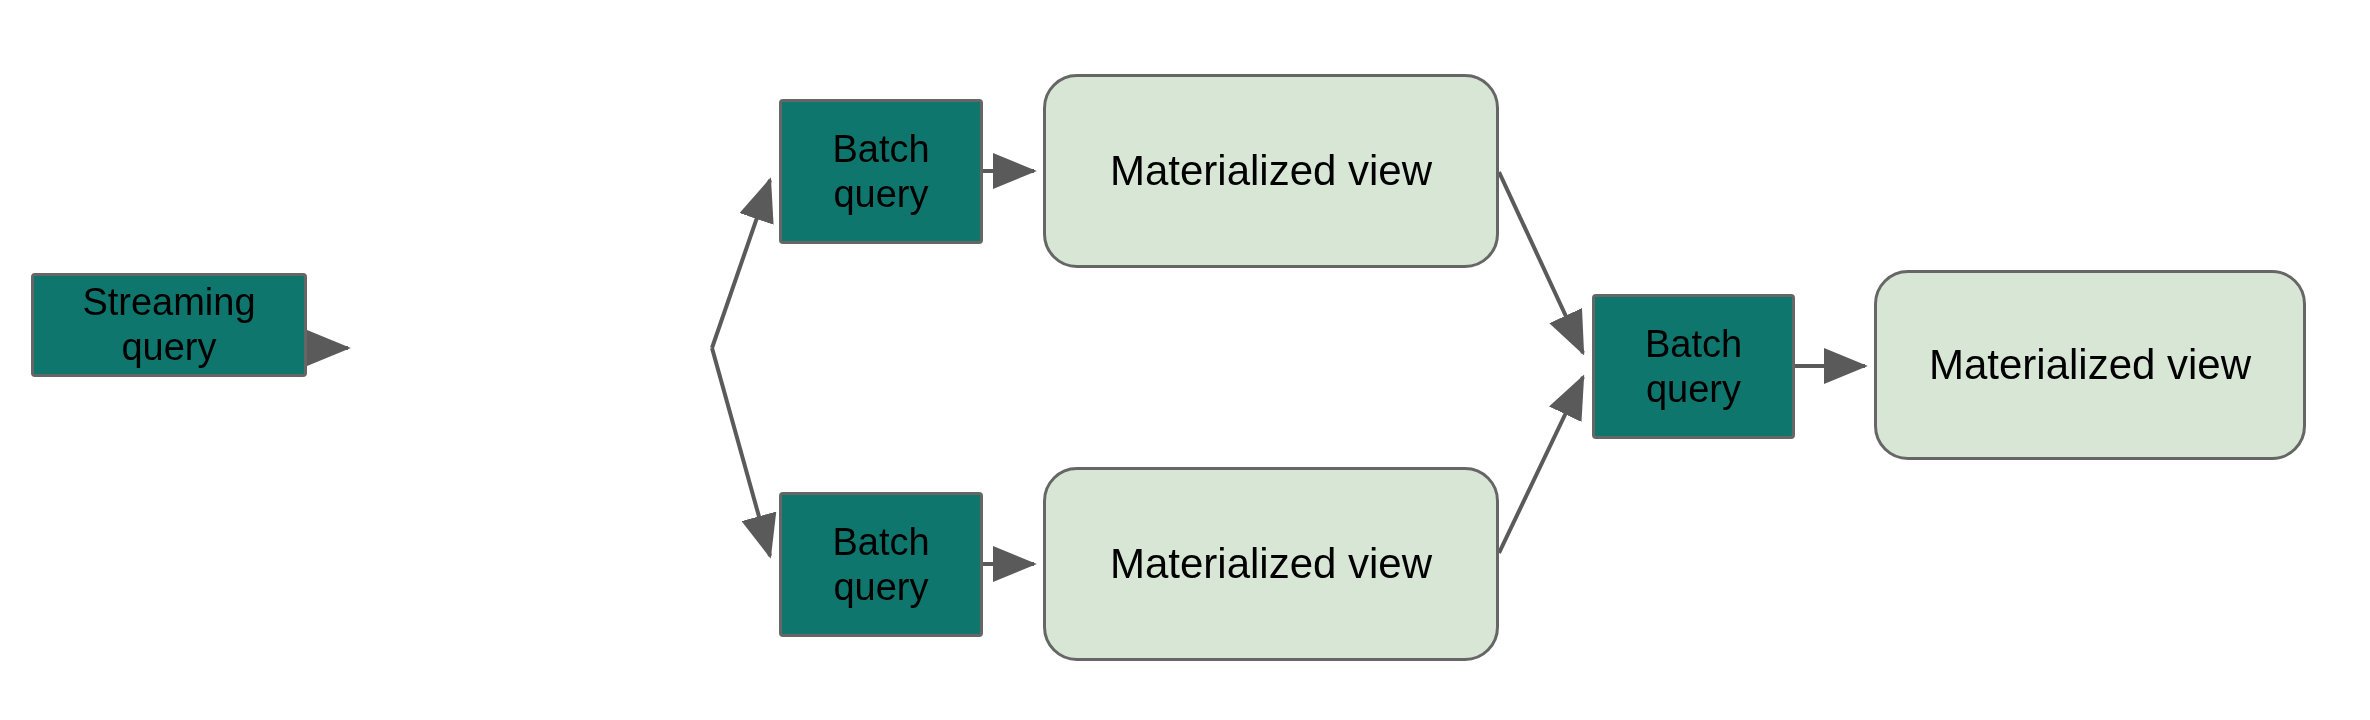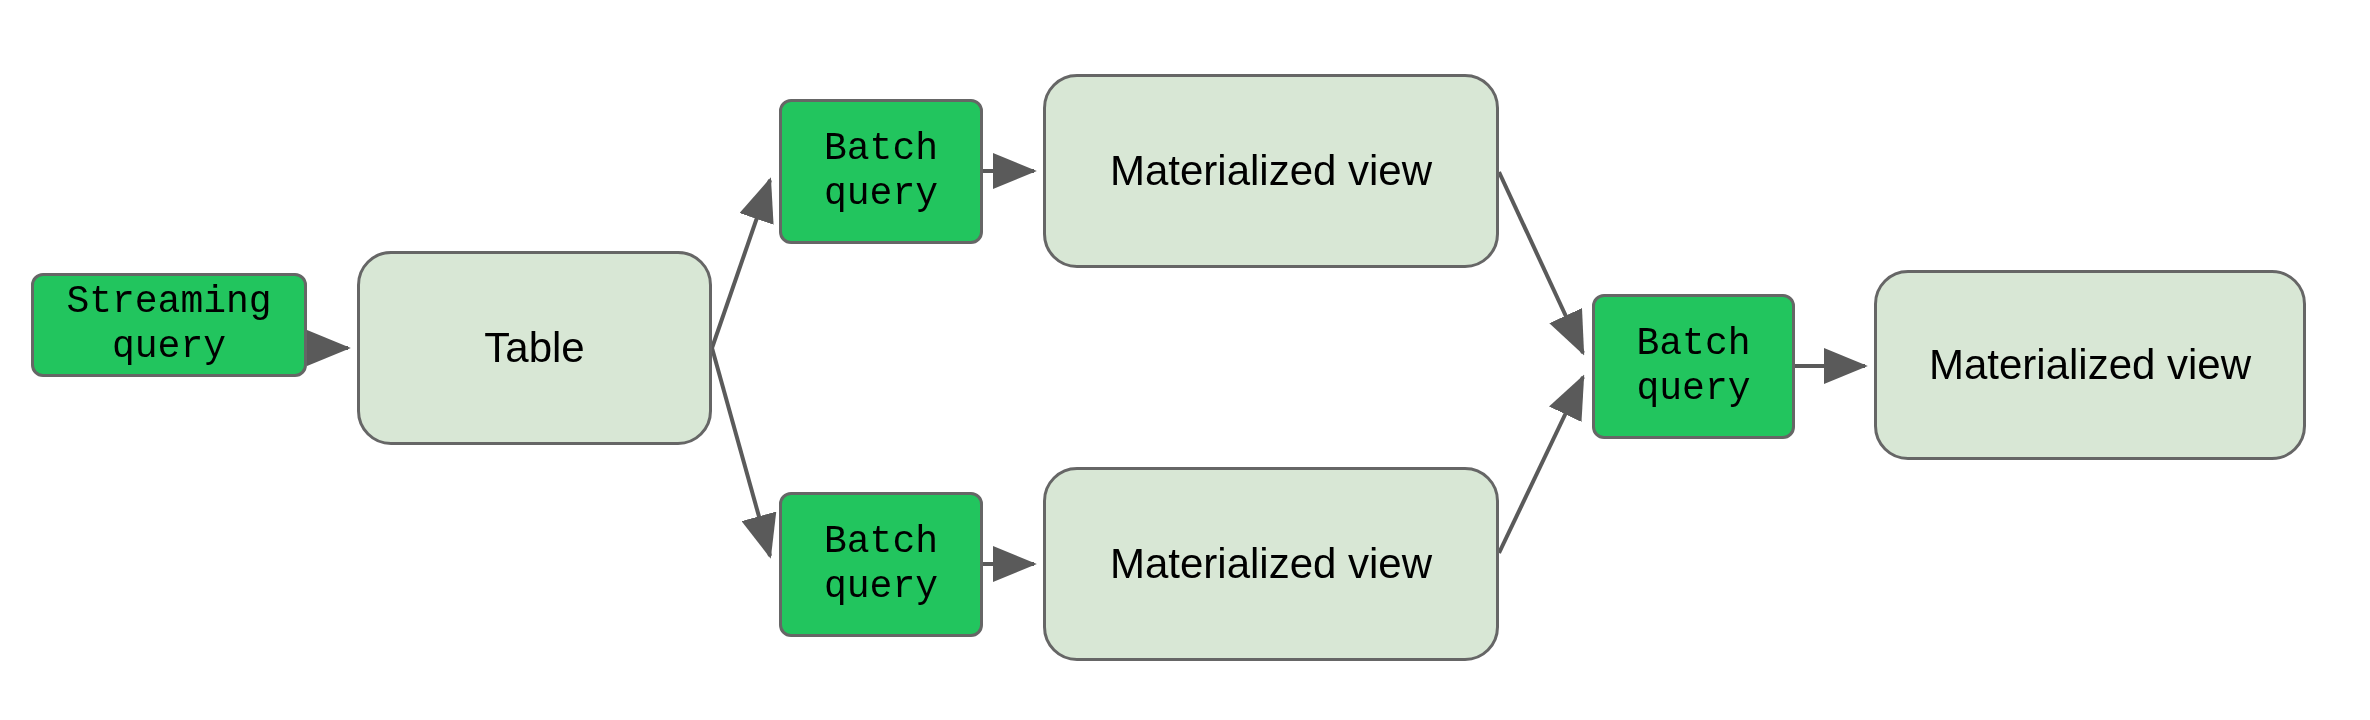--- a/index.html
+++ b/index.html
@@ -30,25 +30,24 @@
     display: flex;
     align-items: center;
     justify-content: center;
     text-align: center;
     color: #000000;
     line-height: 1.18;
     white-space: pre-line;
     z-index: 2;
   }
   .node-process {
-    background: #22c55e;
+    background: #0f766e;
     border: 3px solid #666666;
-    border-radius: 12px;
+    border-radius: 4px;
     font-size: 38px;
-    font-family: Liberation Mono, monospace;
   }
   .node-store {
     background: #d8e7d5;
     border: 3px solid #666666;
     border-radius: 34px;
     font-size: 42px;
   }
 </style>
 </head>
 <body>
@@ -69,21 +68,20 @@
         <path d="M 983 564 L 1034 564"></path>
         <path d="M 1499 172 L 1583 353"></path>
         <path d="M 1499 553 L 1583 377"></path>
         <path d="M 1795 366 L 1865 366"></path>
       </g>
   </svg>
 
   <div class="node node-process" style="left: 31px; top: 273px; width: 276px; height: 104px;">Streaming
 query</div>
 
-  <div class="node node-store" style="left: 357px; top: 251px; width: 355px; height: 194px;">Table</div>
 
   <div class="node node-process" style="left: 779px; top: 99px; width: 204px; height: 145px;">Batch
 query</div>
 
   <div class="node node-store" style="left: 1043px; top: 74px; width: 456px; height: 194px;">Materialized view</div>
 
   <div class="node node-process" style="left: 779px; top: 492px; width: 204px; height: 145px;">Batch
 query</div>
 
   <div class="node node-store" style="left: 1043px; top: 467px; width: 456px; height: 194px;">Materialized view</div>

